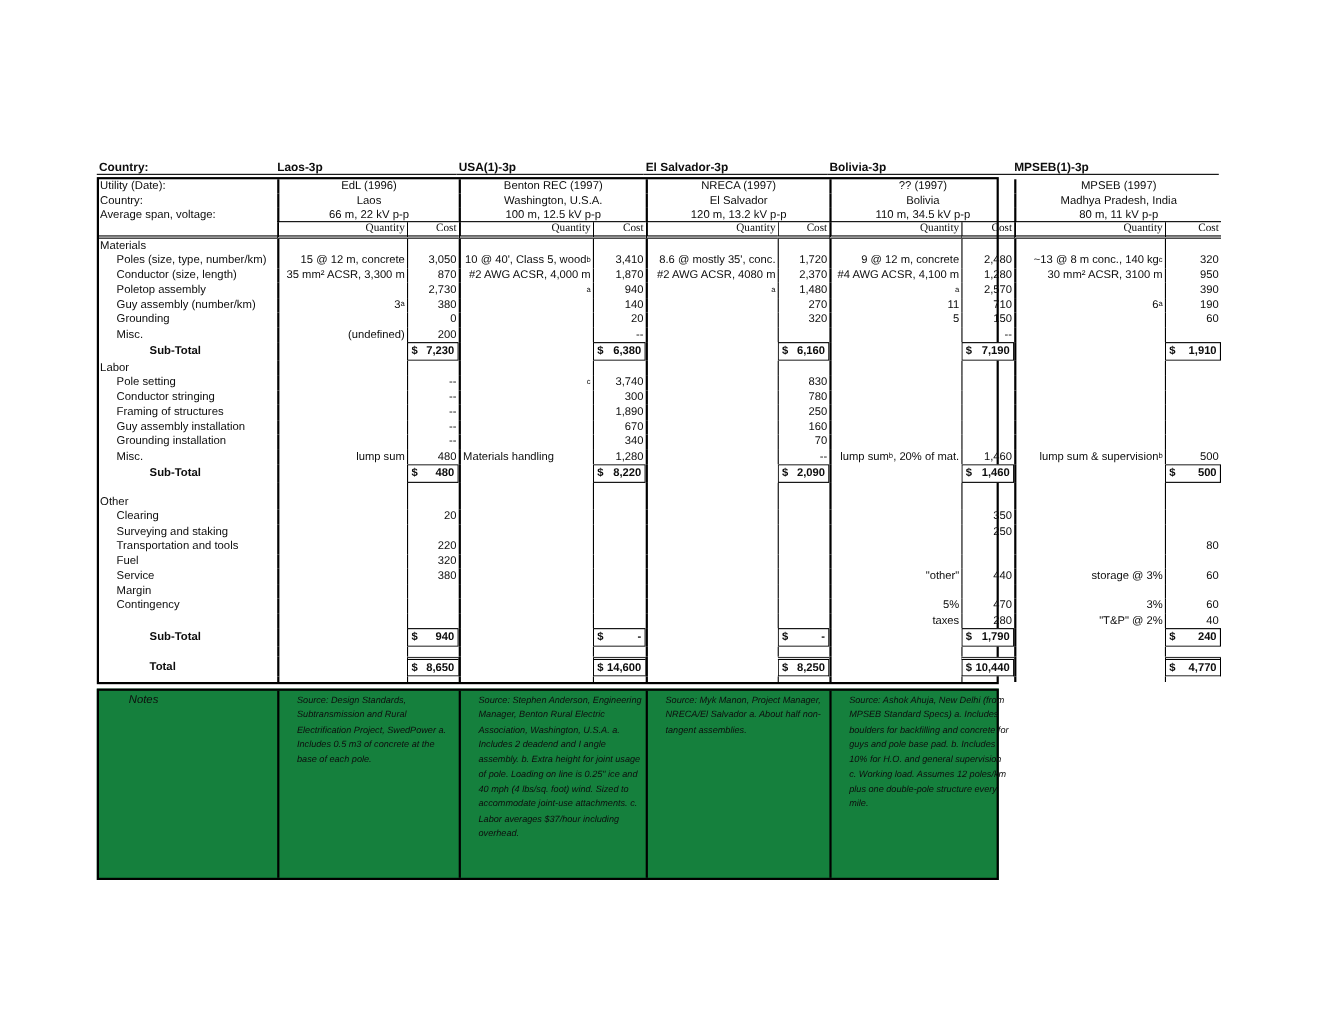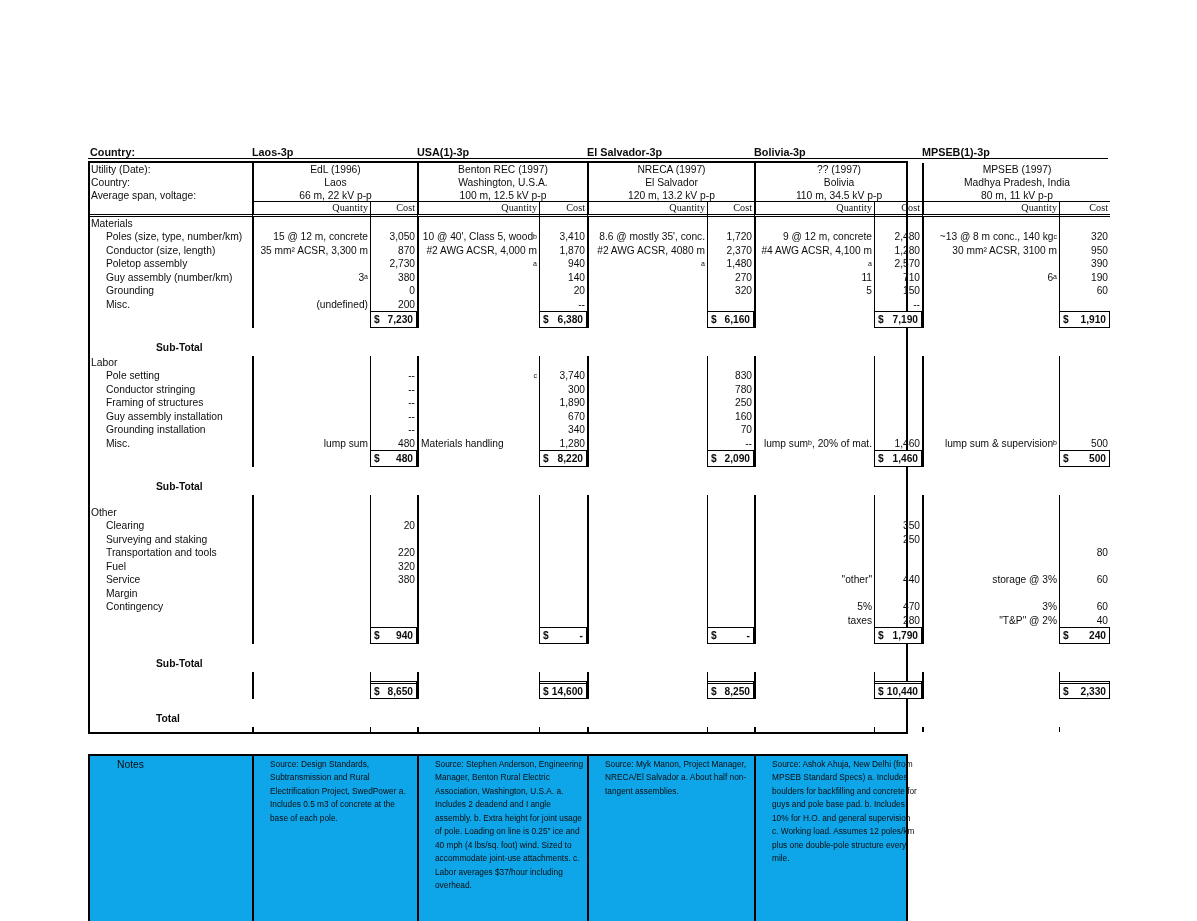--- a/index.html
+++ b/index.html
@@ -15,21 +15,21 @@
   }
   .titlegrid > div{border-bottom:1.5px solid #000;height:13px;line-height:12px;padding:0 2px 1px 2px;box-sizing:border-box;white-space:nowrap;overflow:visible;}
   .tblbox{border:2px solid #000;margin-top:2px;background:#fff;}
   .grid{
     display:grid;
     grid-template-columns:162px 118px 47px 122px 48px 120px 47px 120px 48px 137px 51px;
   }
   .grid > div{box-sizing:border-box;white-space:nowrap;overflow:hidden;}
   .c-label{padding-left:1px;font-size:10.3px;display:flex;align-items:center;}
   .lbl-item{padding-left:16px;}
-  .lbl-subtotal{padding-left:66px;font-weight:bold;margin-top:28px;}
+  .lbl-subtotal{padding-left:46px;font-weight:bold;}
   .c-info{grid-column:span 2;text-align:center;font-size:10.3px;line-height:13px;border-left:2px solid #000;}
   .rule-bottom{border-bottom:1px solid #000;}
   .hdr{text-align:center;font-size:10.3px;line-height:14px;font-family:Liberation Serif, serif;}
   .heavy-bottom{border-bottom:3px double #000;}
   .c-q{border-left:2px solid #000;display:flex;justify-content:flex-end;align-items:center;padding:0 2px;font-size:10.2px;}
   .c-q.qleft{justify-content:flex-start;}
   .c-c{border-left:1px solid #000;display:flex;justify-content:flex-end;align-items:center;padding:0 2px;font-size:10.2px;}
   .subcell{border-left:none;padding:0;}
   .costbox{
     width:100%;height:100%;border:1.5px solid #000;box-sizing:border-box;background:#fff;
@@ -42,21 +42,21 @@
   .r-hdr{height:15px;}
   .r-sec{height:13px;font-size:10.3px;}
   .r-item{height:13.5px;}
   .r-sub{height:17px;}
   .r-blank{height:11px;}
   .r-gap{height:9px;}
   .r-total{height:18px;}
   .r-pad{height:5px;}
   .notesgrid{
     display:grid;grid-template-columns:162px 165px 170px 167px 168px 188px;
-    border:2px solid #000;margin-top:20px;height:170px;background:#0ea5e9;
+    border:2px solid #000;margin-top:4px;height:170px;background:#15803d;font-style:italic;
   }
   .notesgrid > div{box-sizing:border-box;overflow:hidden;}
   .note-label{padding:3px 0 0 27px;font-size:10.3px;}
   .note-cell{border-left:2px solid #000;font-size:8.3px;line-height:1.62;padding:2px 3px 2px 16px;white-space:normal;}
 </style>
 </head>
 <body>
 
 <div class="sheet">
   <div class="titlegrid" id="titlegrid">
@@ -694,21 +694,21 @@
         <div class="c-c subcell r-total">
           <div class="costbox totalbox">
             <span>$</span>
             <span>10,440</span>
           </div>
         </div>
         <div class="c-q r-total"></div>
         <div class="c-c subcell r-total">
           <div class="costbox totalbox">
             <span>$</span>
-            <span>2,330</span>
+            <span>4,770</span>
           </div>
         </div>
         <div class="c-label r-pad"></div>
         <div class="c-q r-pad"></div>
         <div class="c-c r-pad"></div>
         <div class="c-q r-pad"></div>
         <div class="c-c r-pad"></div>
         <div class="c-q r-pad"></div>
         <div class="c-c r-pad"></div>
         <div class="c-q r-pad"></div>

